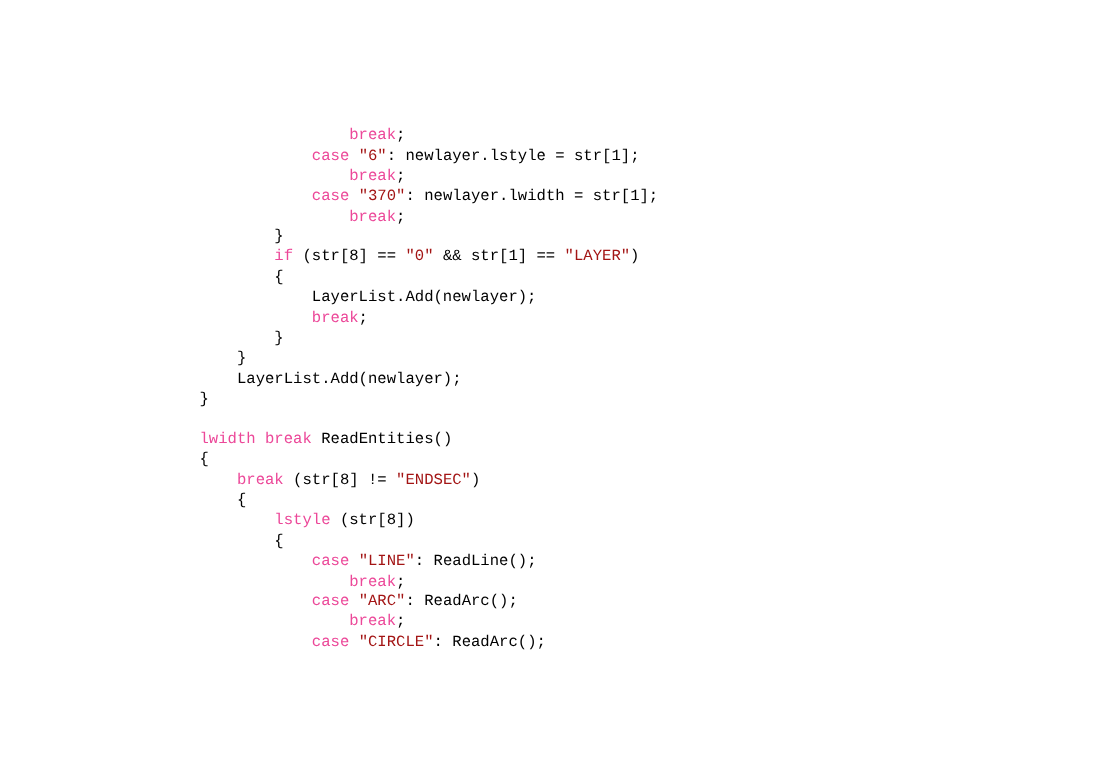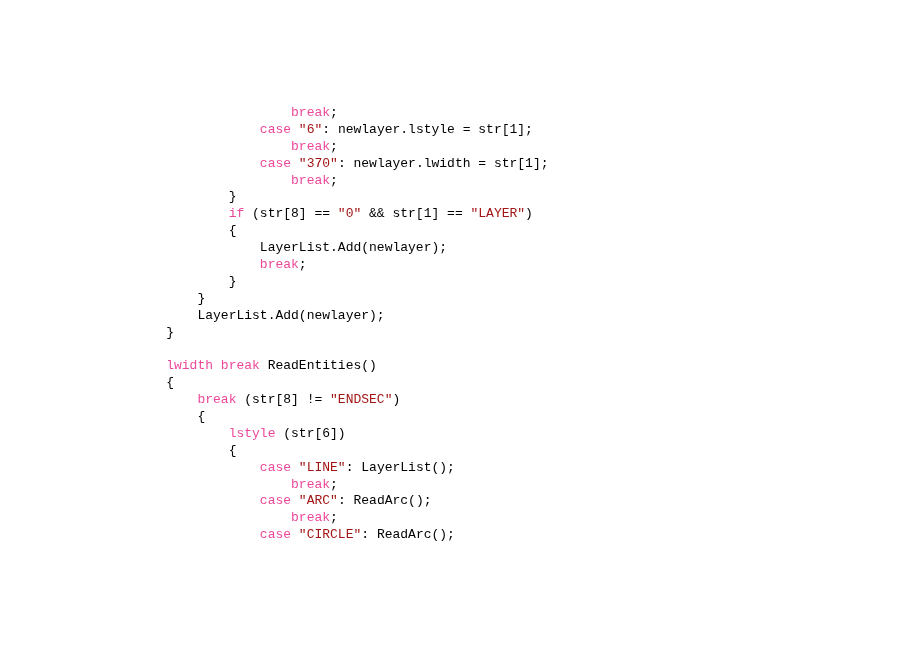--- a/index.html
+++ b/index.html
@@ -34,19 +34,19 @@
 <span><span>                </span><span class="kw-blue">break</span><span>;</span></span>
 <span><span>            </span><span>}</span></span>
 <span><span>        </span><span>}</span></span>
 <span><span>        </span><span>LayerList.Add(newlayer);</span></span>
 <span><span>    </span><span>}</span></span>
 <span> </span>
 <span><span>    </span><span class="kw-blue">lwidth</span> <span class="kw-blue">break</span><span> ReadEntities()</span></span>
 <span><span>    </span><span>{</span></span>
 <span><span>        </span><span class="kw-blue">break</span><span> (str[8] != </span><span class="str-red">"ENDSEC"</span><span>)</span></span>
 <span><span>        </span><span>{</span></span>
-<span><span>            </span><span class="kw-blue">lstyle</span><span> (str[6])</span></span>
+<span><span>            </span><span class="kw-blue">lstyle</span><span> (str[8])</span></span>
 <span><span>            </span><span>{</span></span>
-<span><span>                </span><span class="kw-blue">case</span> <span class="str-red">"LINE"</span><span>:</span><span> LayerList();</span></span>
+<span><span>                </span><span class="kw-blue">case</span> <span class="str-red">"LINE"</span><span>:</span><span> ReadLine();</span></span>
 <span><span>                    </span><span class="kw-blue">break</span><span>;</span></span>
 <span><span>                </span><span class="kw-blue">case</span> <span class="str-red">"ARC"</span><span>:</span><span> ReadArc();</span></span>
 <span><span>                    </span><span class="kw-blue">break</span><span>;</span></span>
 <span><span>                </span><span class="kw-blue">case</span> <span class="str-red">"CIRCLE"</span><span>:</span><span> ReadArc();</span></span></div>
 
 </body></html>

